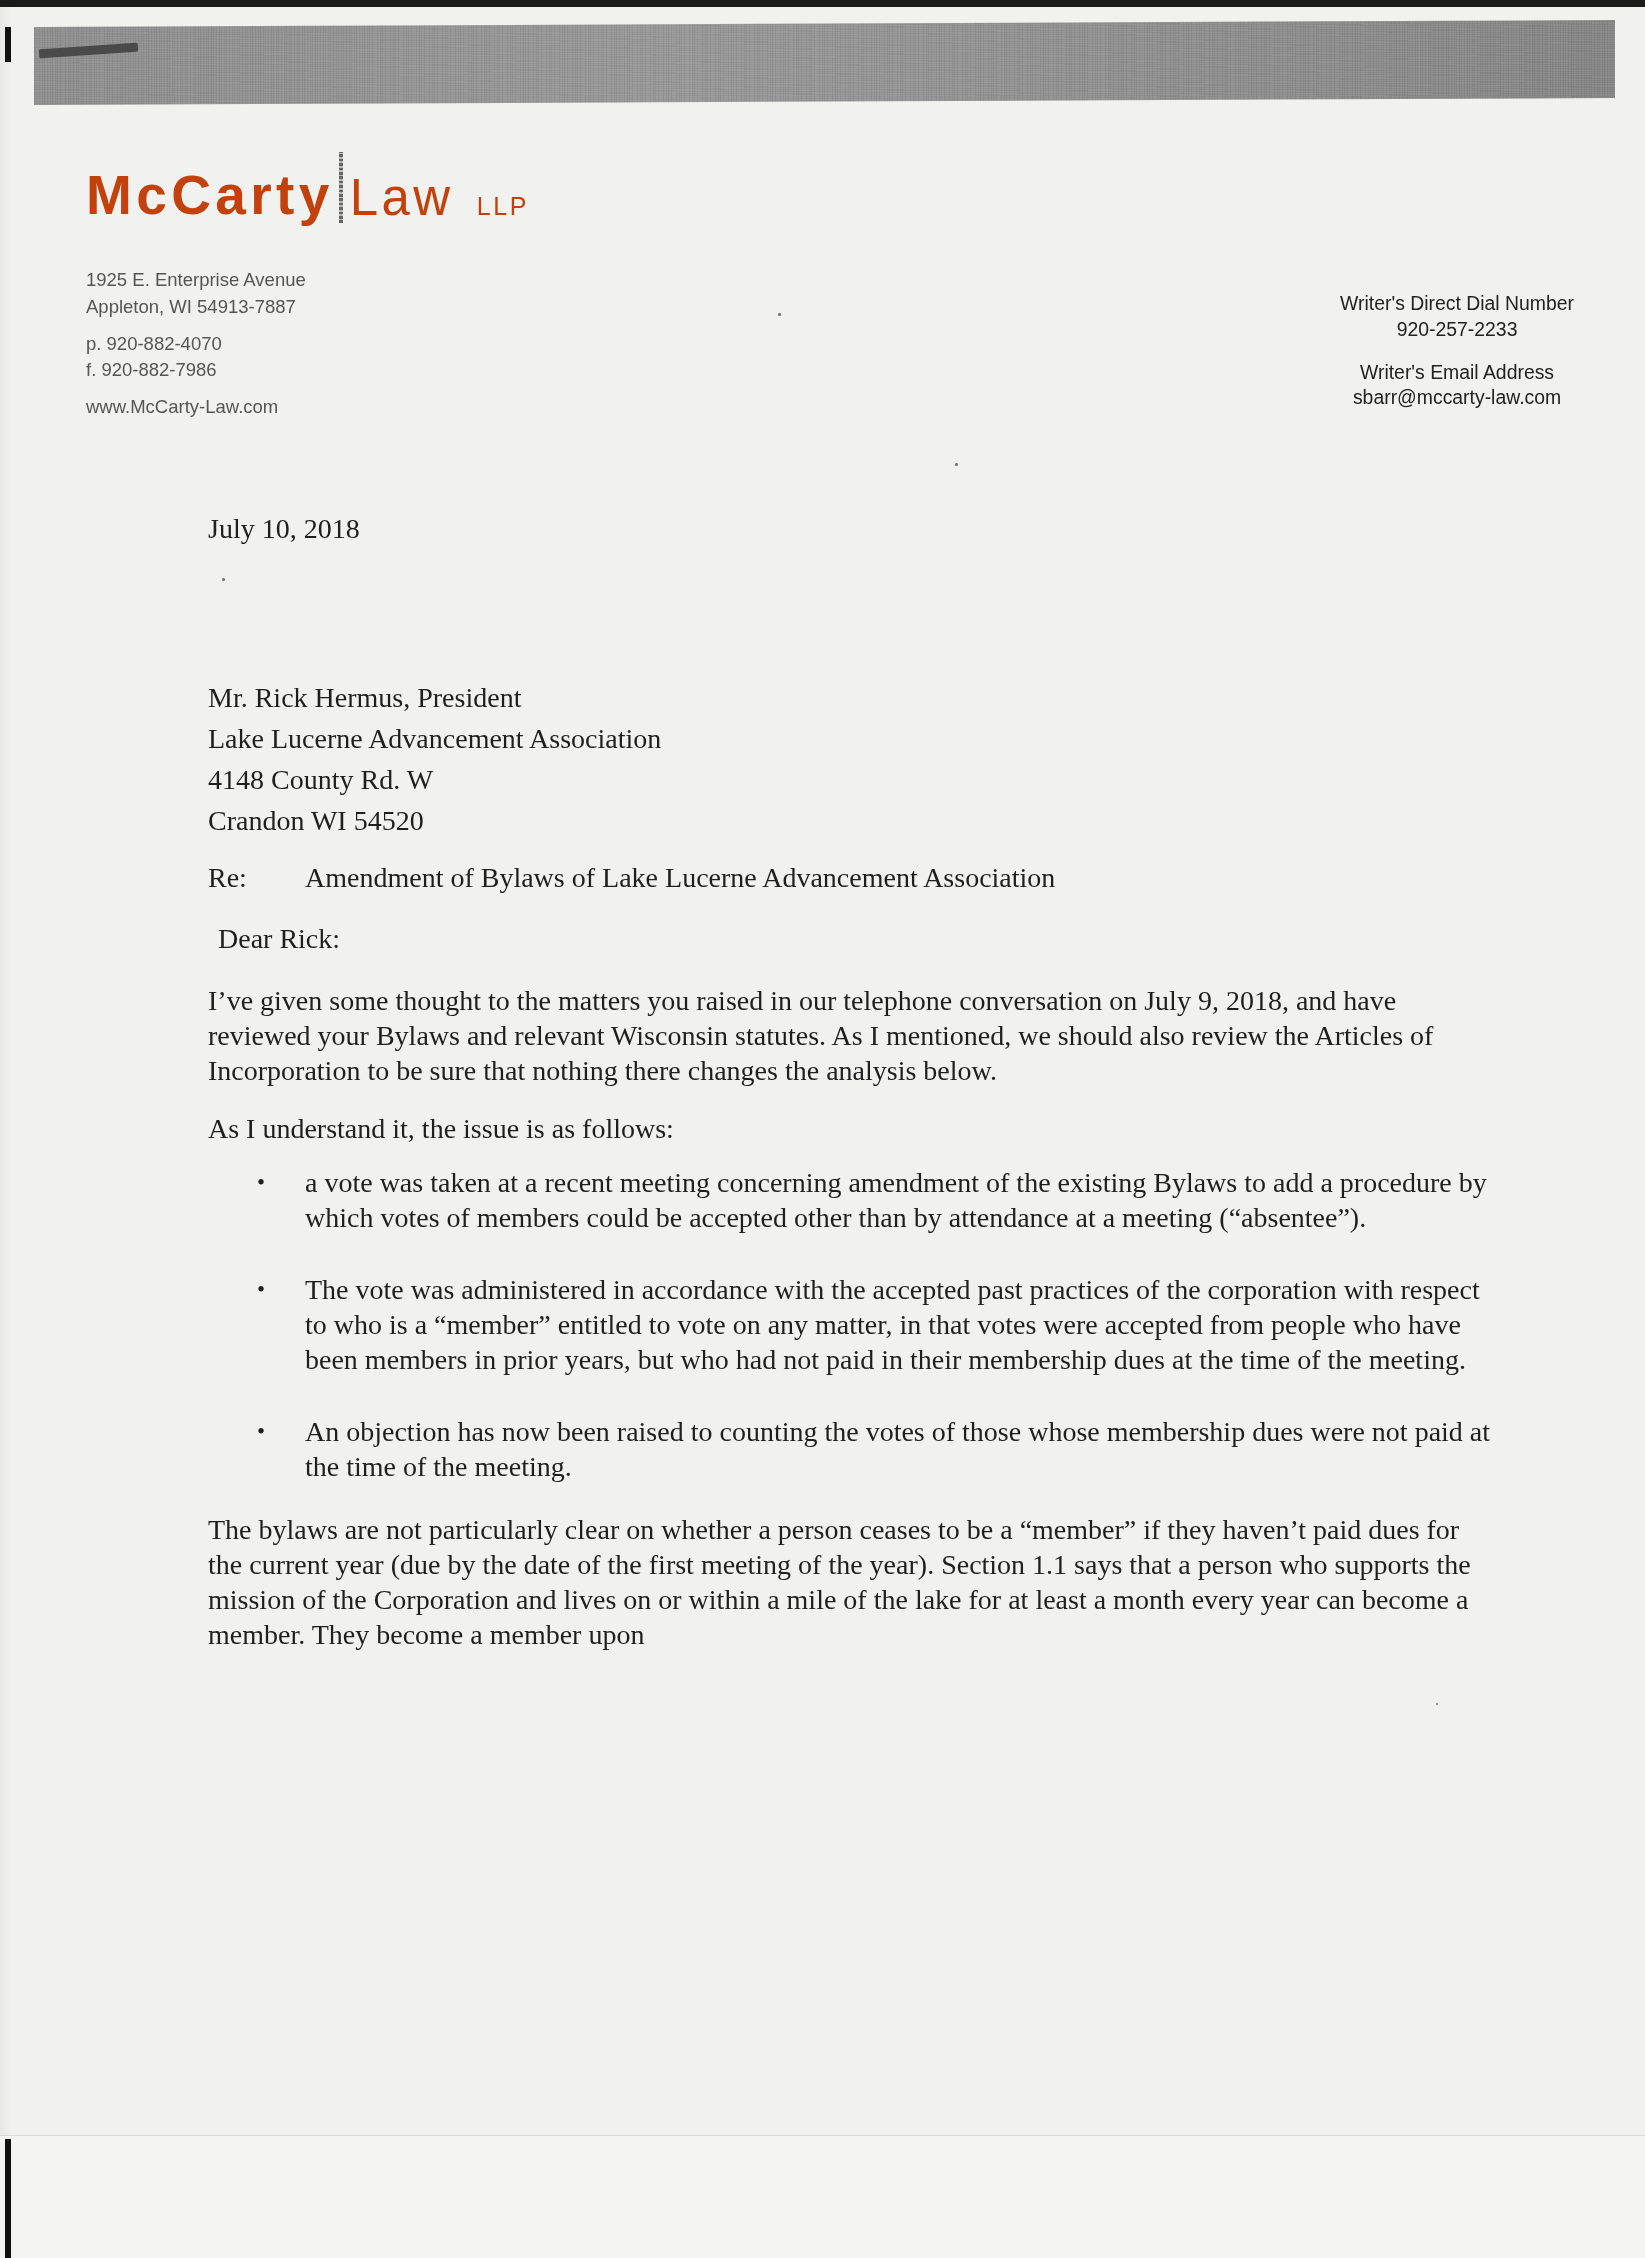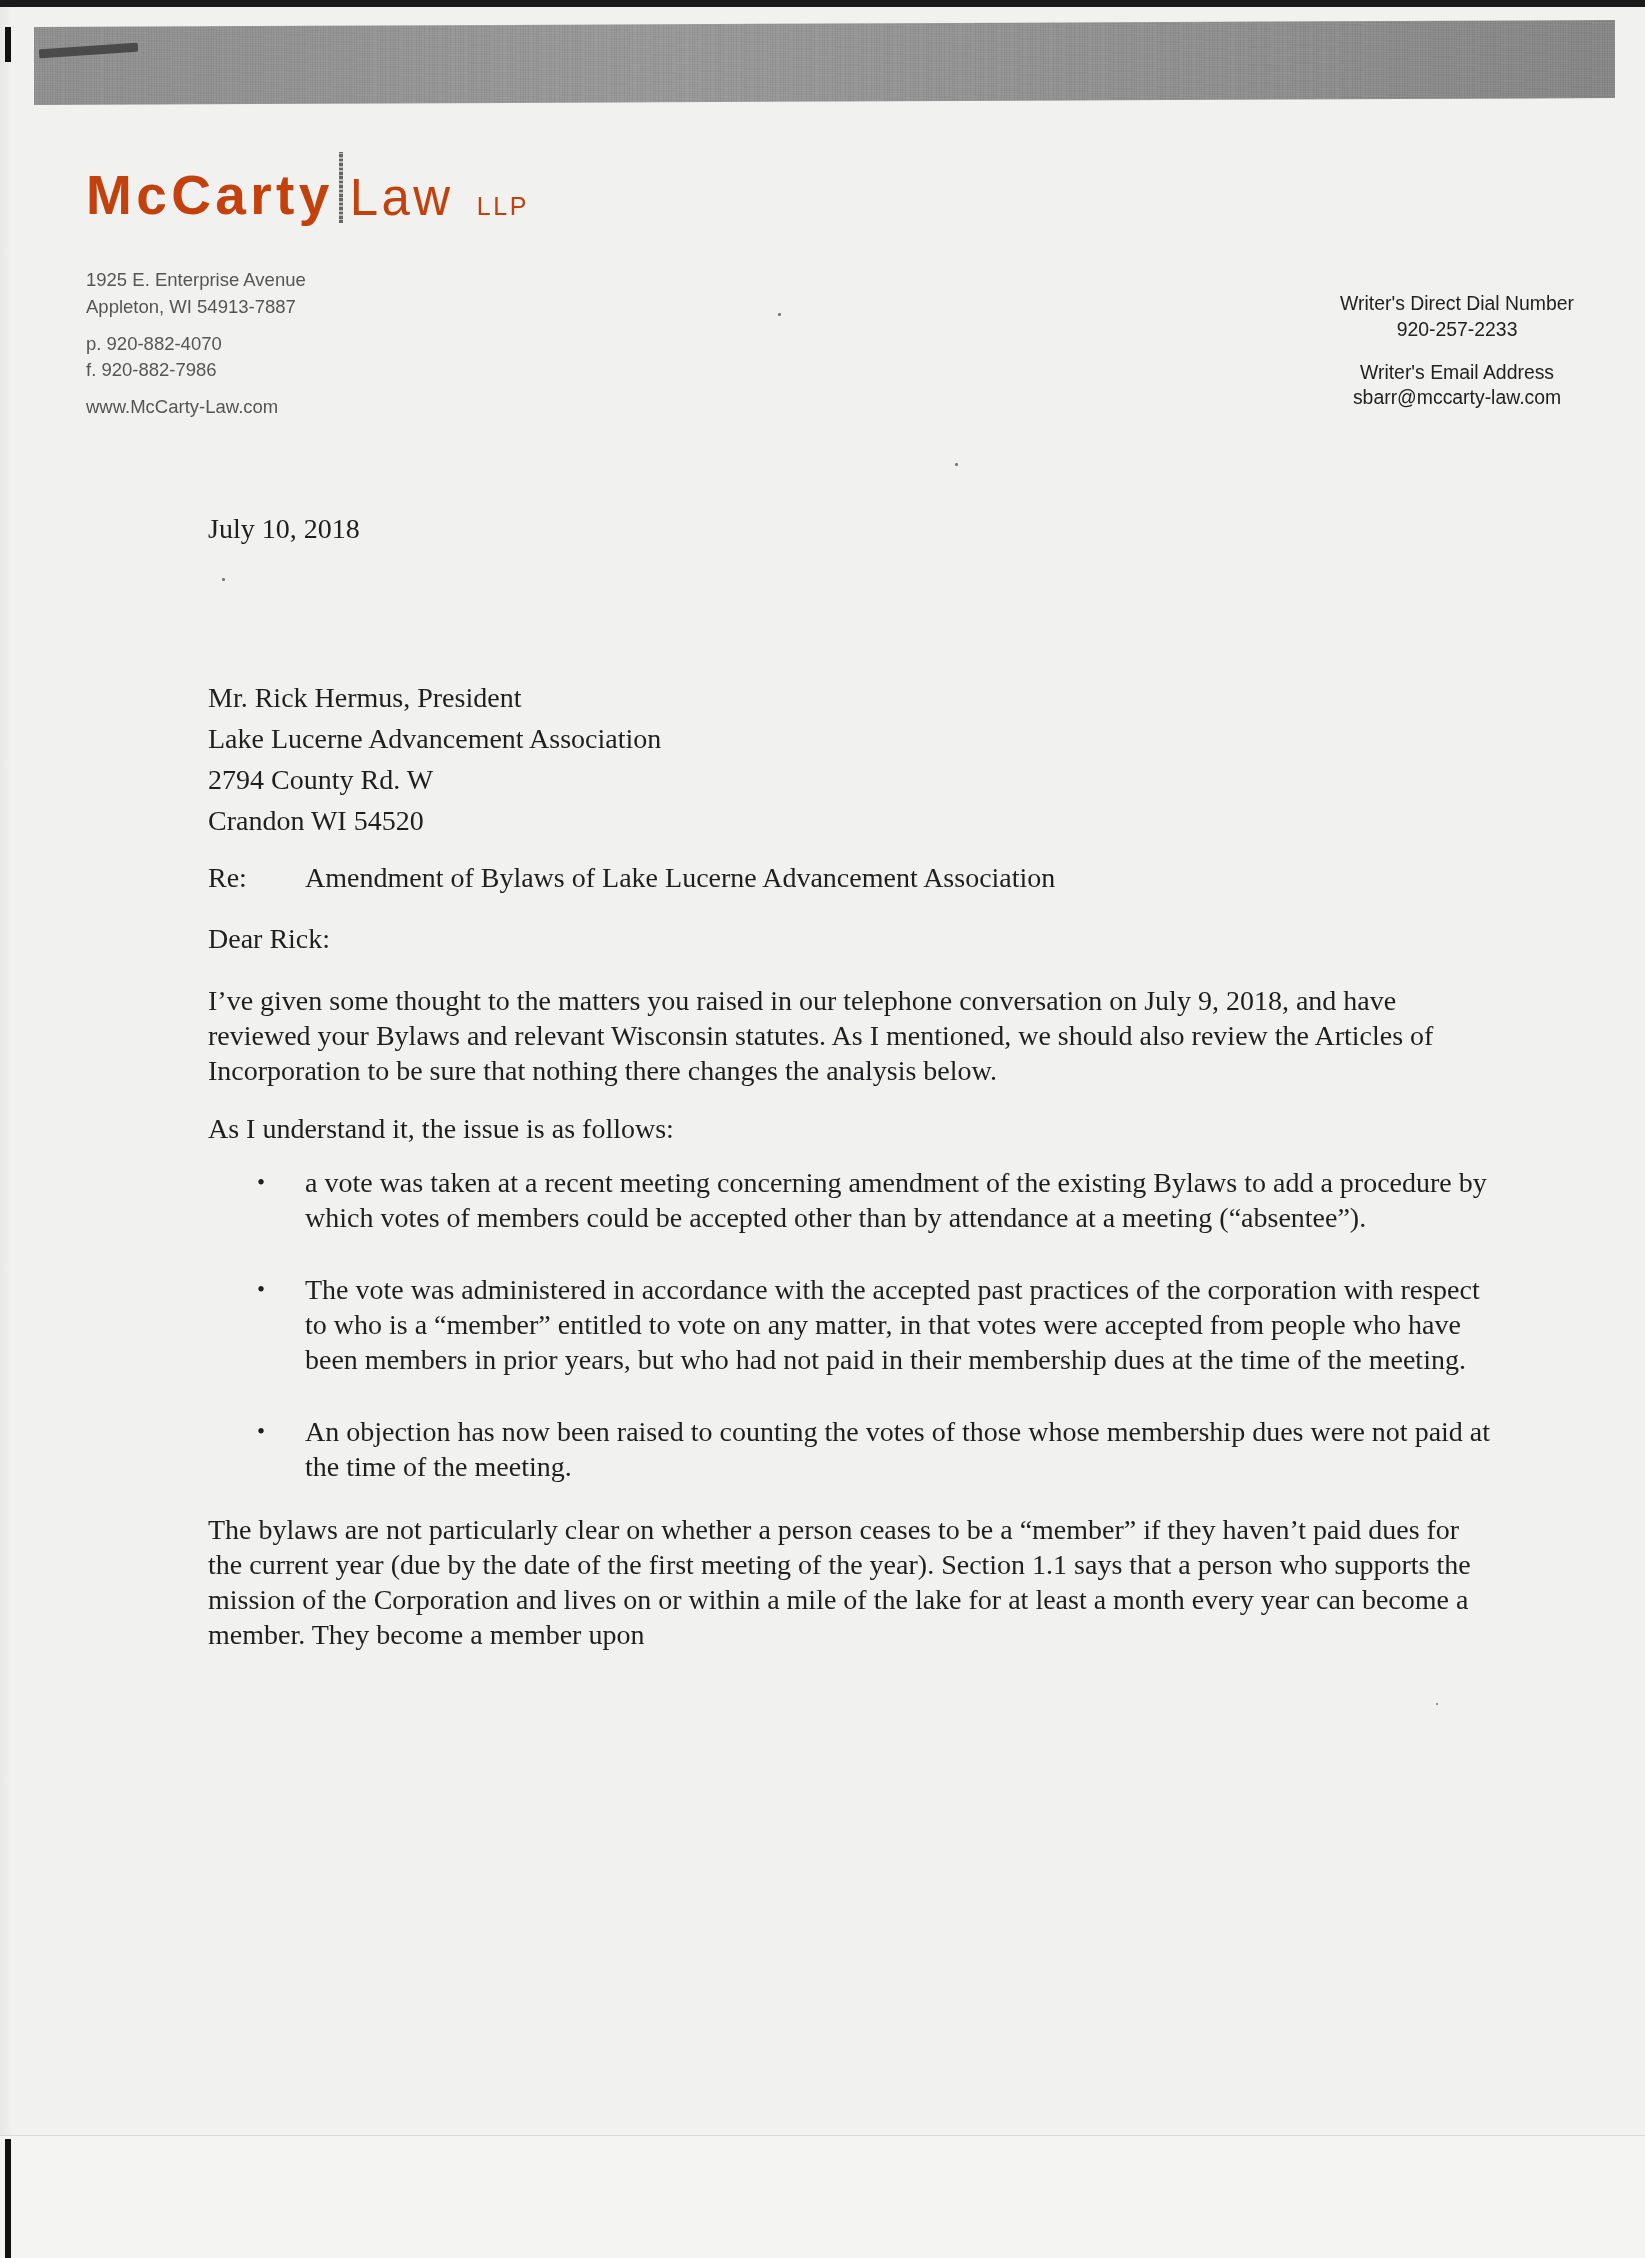--- a/index.html
+++ b/index.html
@@ -80,21 +80,21 @@
   .writer-info .gap { height: 17.6px; }
 
   .letter {
     position: absolute; left: 208px; top: 507px; width: 1288px;
     font-size: 28px; line-height: 35px; color: #1f1f1f;
   }
   .date { margin: 3.5px 0 0 0; }
   .address { margin-top: 131px; line-height: 41px; }
   .re-line { margin-top: 19.4px; display: flex; align-items: flex-end; }
   .re-label { width: 97px; }
-  .salutation { margin-top: 26.5px; }
+  .salutation { margin-top: 26.5px; margin-left: 10px; }
   .para { margin-top: 26.5px; }
   .para.tight { margin-top: 23px; }
   .bullets { list-style: none; padding: 0; margin: 19.4px 0 0 49px; }
   .bullets li { display: flex; margin-bottom: 37px; }
   .bullet-dot { width: 48px; flex: none; font-size: 23px; }
   .bullet-text { flex: 1; }
   .para.after-bullets { margin-top: -8.8px; }
 
   .speck { position: absolute; background: #777; border-radius: 50%; }
 </style>
@@ -134,21 +134,21 @@
   <div>Writer's Email Address</div>
   <div>sbarr@mccarty-law.com</div>
 </div>
 
 <div class="letter">
   <div class="date">July 10, 2018</div>
 
   <div class="address">
     <div>Mr. Rick Hermus, President</div>
     <div>Lake Lucerne Advancement Association</div>
-    <div>2794 County Rd. W</div>
+    <div>4148 County Rd. W</div>
     <div>Crandon WI 54520</div>
   </div>
 
   <div class="re-line">
     <span class="re-label">Re:</span>
     <span>Amendment of Bylaws of Lake Lucerne Advancement Association</span>
   </div>
 
   <div class="salutation">Dear Rick:</div>
 

